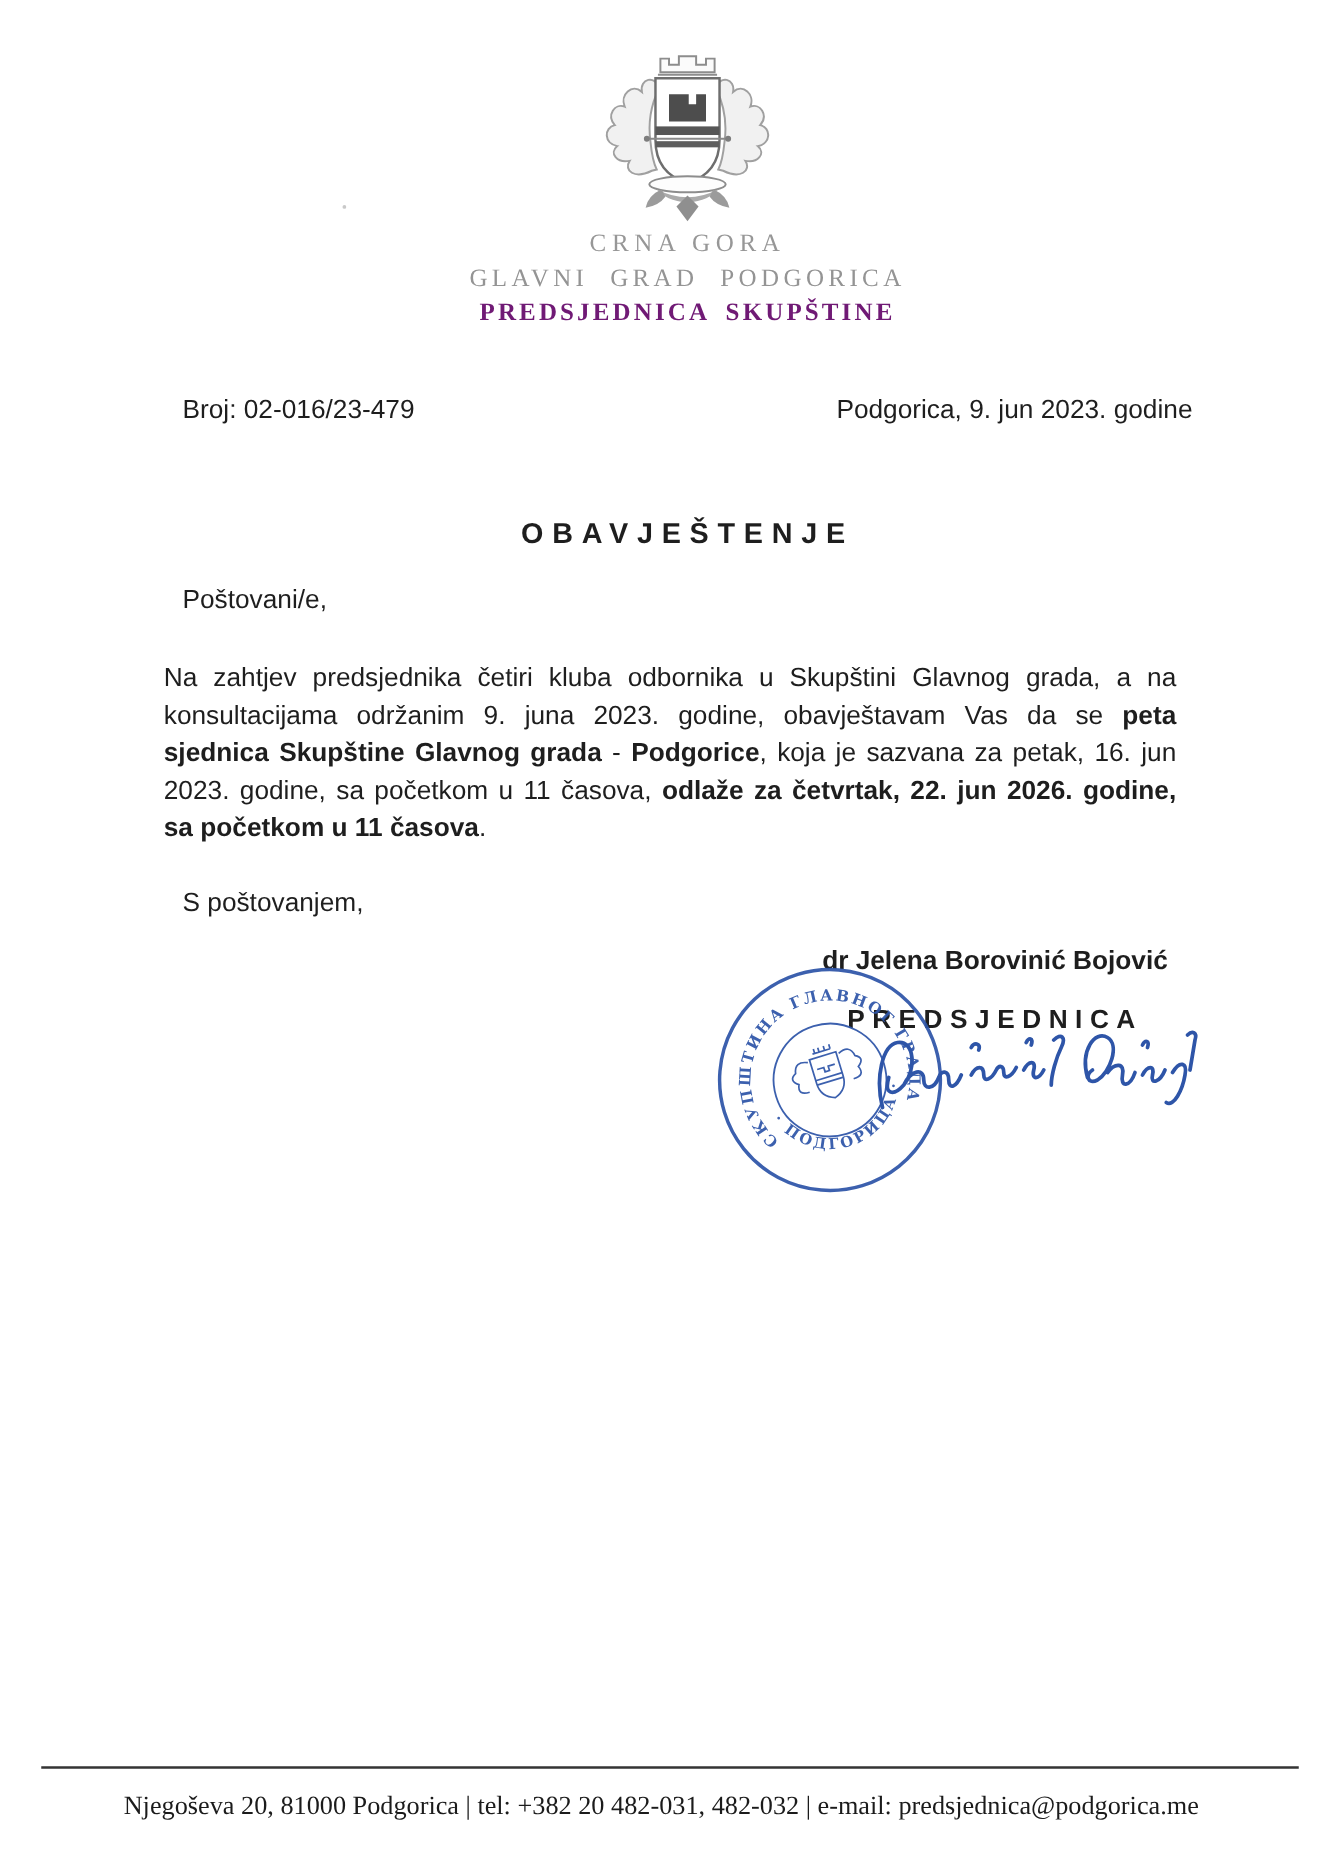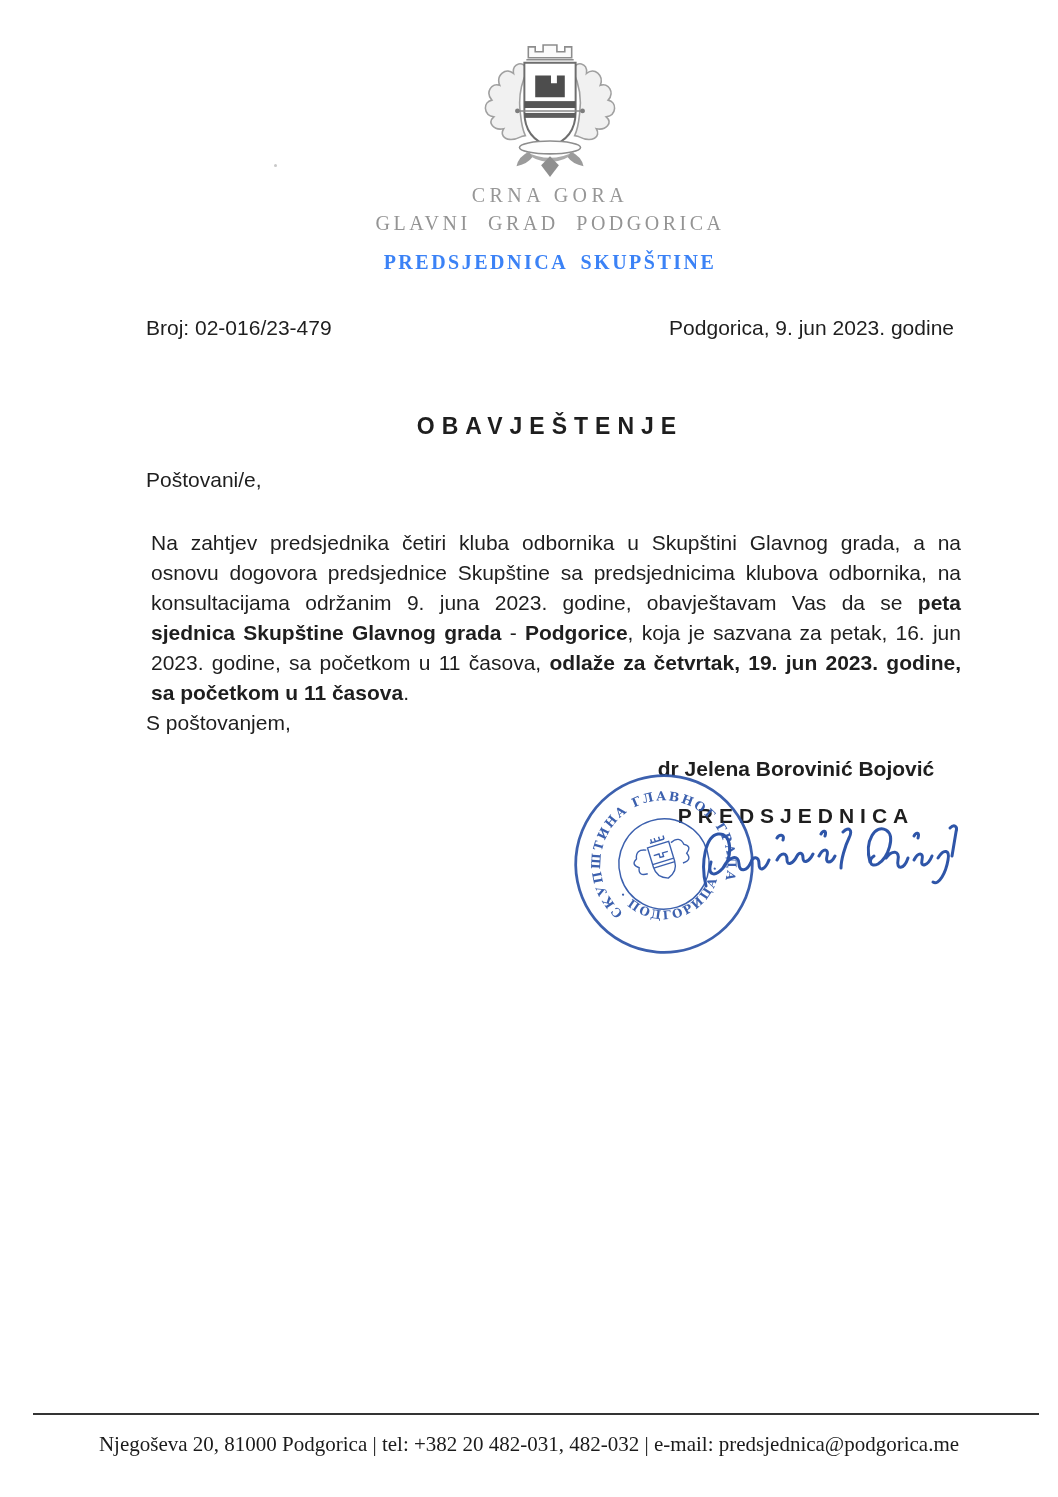--- a/index.html
+++ b/index.html
@@ -12,38 +12,38 @@
 
   
   .letterhead {
     position:absolute; top:40px; left:124px; width:852px;
     text-align:center;
     font-family:"Liberation Serif", serif;
   }
   .emblem { display:block; margin:0 auto; width:170px; height:138px; }
   .lh1 { margin-top:6px;  font-size:20px; letter-spacing:4.5px; color:#979797;font-family:Liberation Serif, serif; }
   .lh2 { margin-top:5px;  font-size:20px; letter-spacing:3.5px; word-spacing:9px; color:#949494; }
-  .lh3 { margin-top:16px;  font-size:20px; font-weight:bold; letter-spacing:2.5px; word-spacing:6px; color:#3b82f6; }
+  .lh3 { margin-top:4px;  font-size:20px; font-weight:bold; letter-spacing:2.5px; word-spacing:6px; color:#701a75; }
 
   
   .meta-row {
     position:absolute; top:316px; left:146px; width:808px;
     display:flex; justify-content:space-between;
     font-size:21px;
   }
 
   
   .doc-title {
     position:absolute; top:413px; left:146px; width:808px;
     text-align:center; font-size:23px; font-weight:bold; letter-spacing:7px;
   }
 
   
   .salutation { position:absolute; top:468px; left:146px; font-size:21px;text-align:center; }
-  .paragraph  { position:absolute; top:528px; left:151px; width:810px;
+  .paragraph  { position:absolute; top:528px; left:131px; width:810px;
                 font-size:21px; line-height:30px; }
   .para-line  { text-align:justify; text-align-last:justify; }
   .para-line.para-last { text-align-last:left; }
   .bold { font-weight:bold; }
   .closing { position:absolute; top:711px; left:146px; font-size:21px; }
 
   
   .sig-block { position:absolute; top:757px; left:640px; width:312px; text-align:center; }
   .sig-name  { font-size:21px; font-weight:bold; white-space:nowrap;text-align:center; }
   .sig-role  { margin-top:23px; font-size:21px; font-weight:bold; letter-spacing:6px; }
@@ -107,24 +107,23 @@
   <div class="meta-row">
     <span>Broj: 02-016/23-479</span>
     <span>Podgorica, 9. jun 2023. godine</span>
   </div>
 
   <div class="doc-title">OBAVJEŠTENJE</div>
 
   <div class="salutation">Poštovani/e,</div>
   <div class="paragraph">
       <div class="para-line"><span>Na zahtjev predsjednika četiri kluba odbornika u Skupštini Glavnog grada, a na</span></div>
-      <div class="para-line"><span>osnovu dogovora predsjednice Skupštine sa predsjednicima klubova odbornika, na</span></div>
       <div class="para-line"><span>konsultacijama održanim 9. juna 2023. godine, obavještavam Vas da se </span><span class="bold">peta</span></div>
       <div class="para-line"><span class="bold">sjednica Skupštine Glavnog grada</span><span> - </span><span class="bold">Podgorice</span><span>, koja je sazvana za petak, 16. jun</span></div>
-      <div class="para-line"><span>2023. godine, sa početkom u 11 časova, </span><span class="bold">odlaže za četvrtak, 19. jun 2023. godine,</span></div>
+      <div class="para-line"><span>2023. godine, sa početkom u 11 časova, </span><span class="bold">odlaže za četvrtak, 22. jun 2026. godine,</span></div>
       <div class="para-line para-last"><span class="bold">sa početkom u 11 časova</span><span>.</span></div>
     </div>
   <div class="closing">S poštovanjem,</div>
 
   <div class="sig-block">
     <div class="sig-name">dr Jelena Borovinić Bojović</div>
     <div class="sig-role">PREDSJEDNICA</div>
   </div>
 
   <svg class="stamp" viewBox="0 0 200 200" aria-hidden="true">

